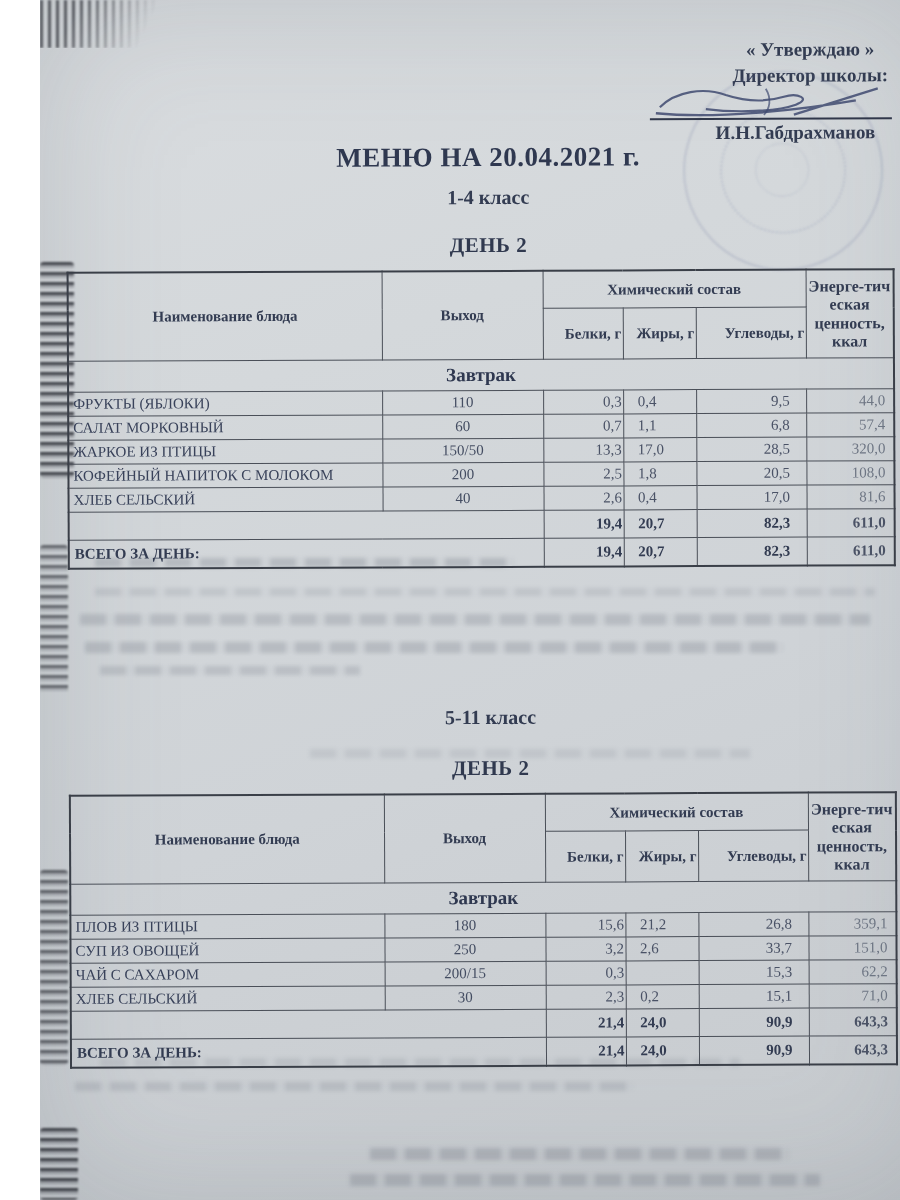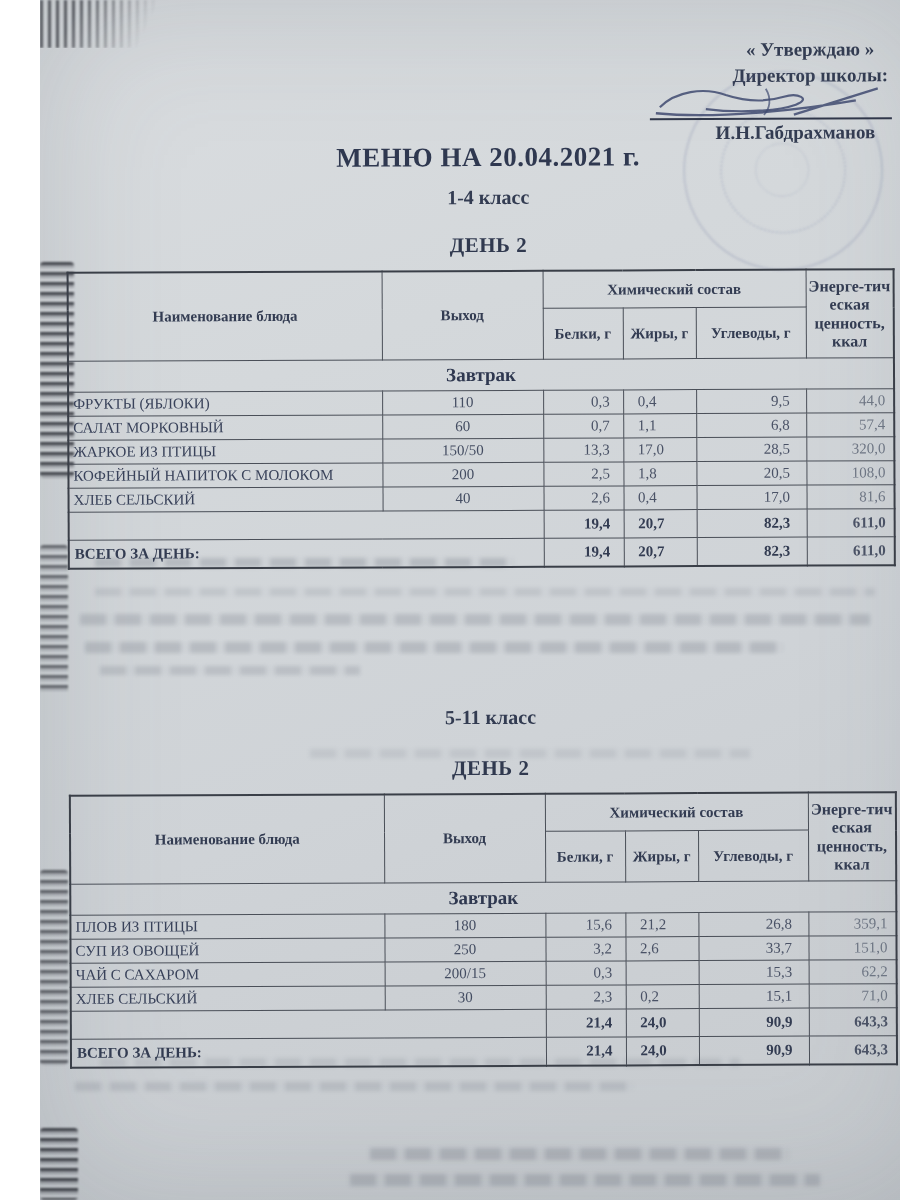--- a/index.html
+++ b/index.html
@@ -38,27 +38,27 @@
   .cl2 { top:706px; } .dl2 { top:756px; }
 
   
   table.menu-table { position:absolute; left:28px; width:826px; border-collapse:collapse;
                      table-layout:fixed; color:#39425a; border:2px solid #3a3f48; }
   .menu-table th, .menu-table td { border:1px solid #4a4f58; overflow:hidden; white-space:nowrap; }
   .menu-table th { font-weight:bold; font-size:15px; color:#333c52; text-align:center;
                    white-space:normal; line-height:1.25; padding:1px 1px; }
   .t1 { top:270px; } .t2 { top:793px; }
   tr.h-top th { height:34px; }
-  tr.h-bot th { height:48px; }
+  tr.h-bot th { height:48px;text-align:right; }
   th.th-energy { font-size:16px; line-height:1.15; }
   tr.meal-row td { height:28px; text-align:center; font-size:19px; font-weight:bold; color:#2f3850; }
   tr.data-row td { height:21px; font-size:15px; }
   td.dish { text-align:left; padding-left:4px; font-size:14.5px; color:#39425a; white-space:nowrap; }
   td.out  { text-align:center; color:#444d62; }
-  td.col-p { text-align:right; padding-right:13px; color:#4a5266; }
+  td.col-p { text-align:right; padding-right:1px; color:#4a5266; }
   td.col-f { text-align:left; padding-left:14px; color:#4a5266; }
   td.col-c { text-align:right; padding-right:16px; color:#4a5266;padding-left:28px; }
   td.col-e { text-align:right; padding-right:8px; color:#6e7684; }
   tr.subtotal-row td, tr.total-row td { height:25px; font-weight:bold; font-size:15px; color:#333c52; }
   tr.subtotal-row td.col-e, tr.total-row td.col-e { color:#4b5366; }
   td.total-label { text-align:left; padding-left:5px; }
 
   
   .artifact { position:absolute; pointer-events:none; }
   .smudge-v { filter:blur(1.1px); border-radius:4px;

